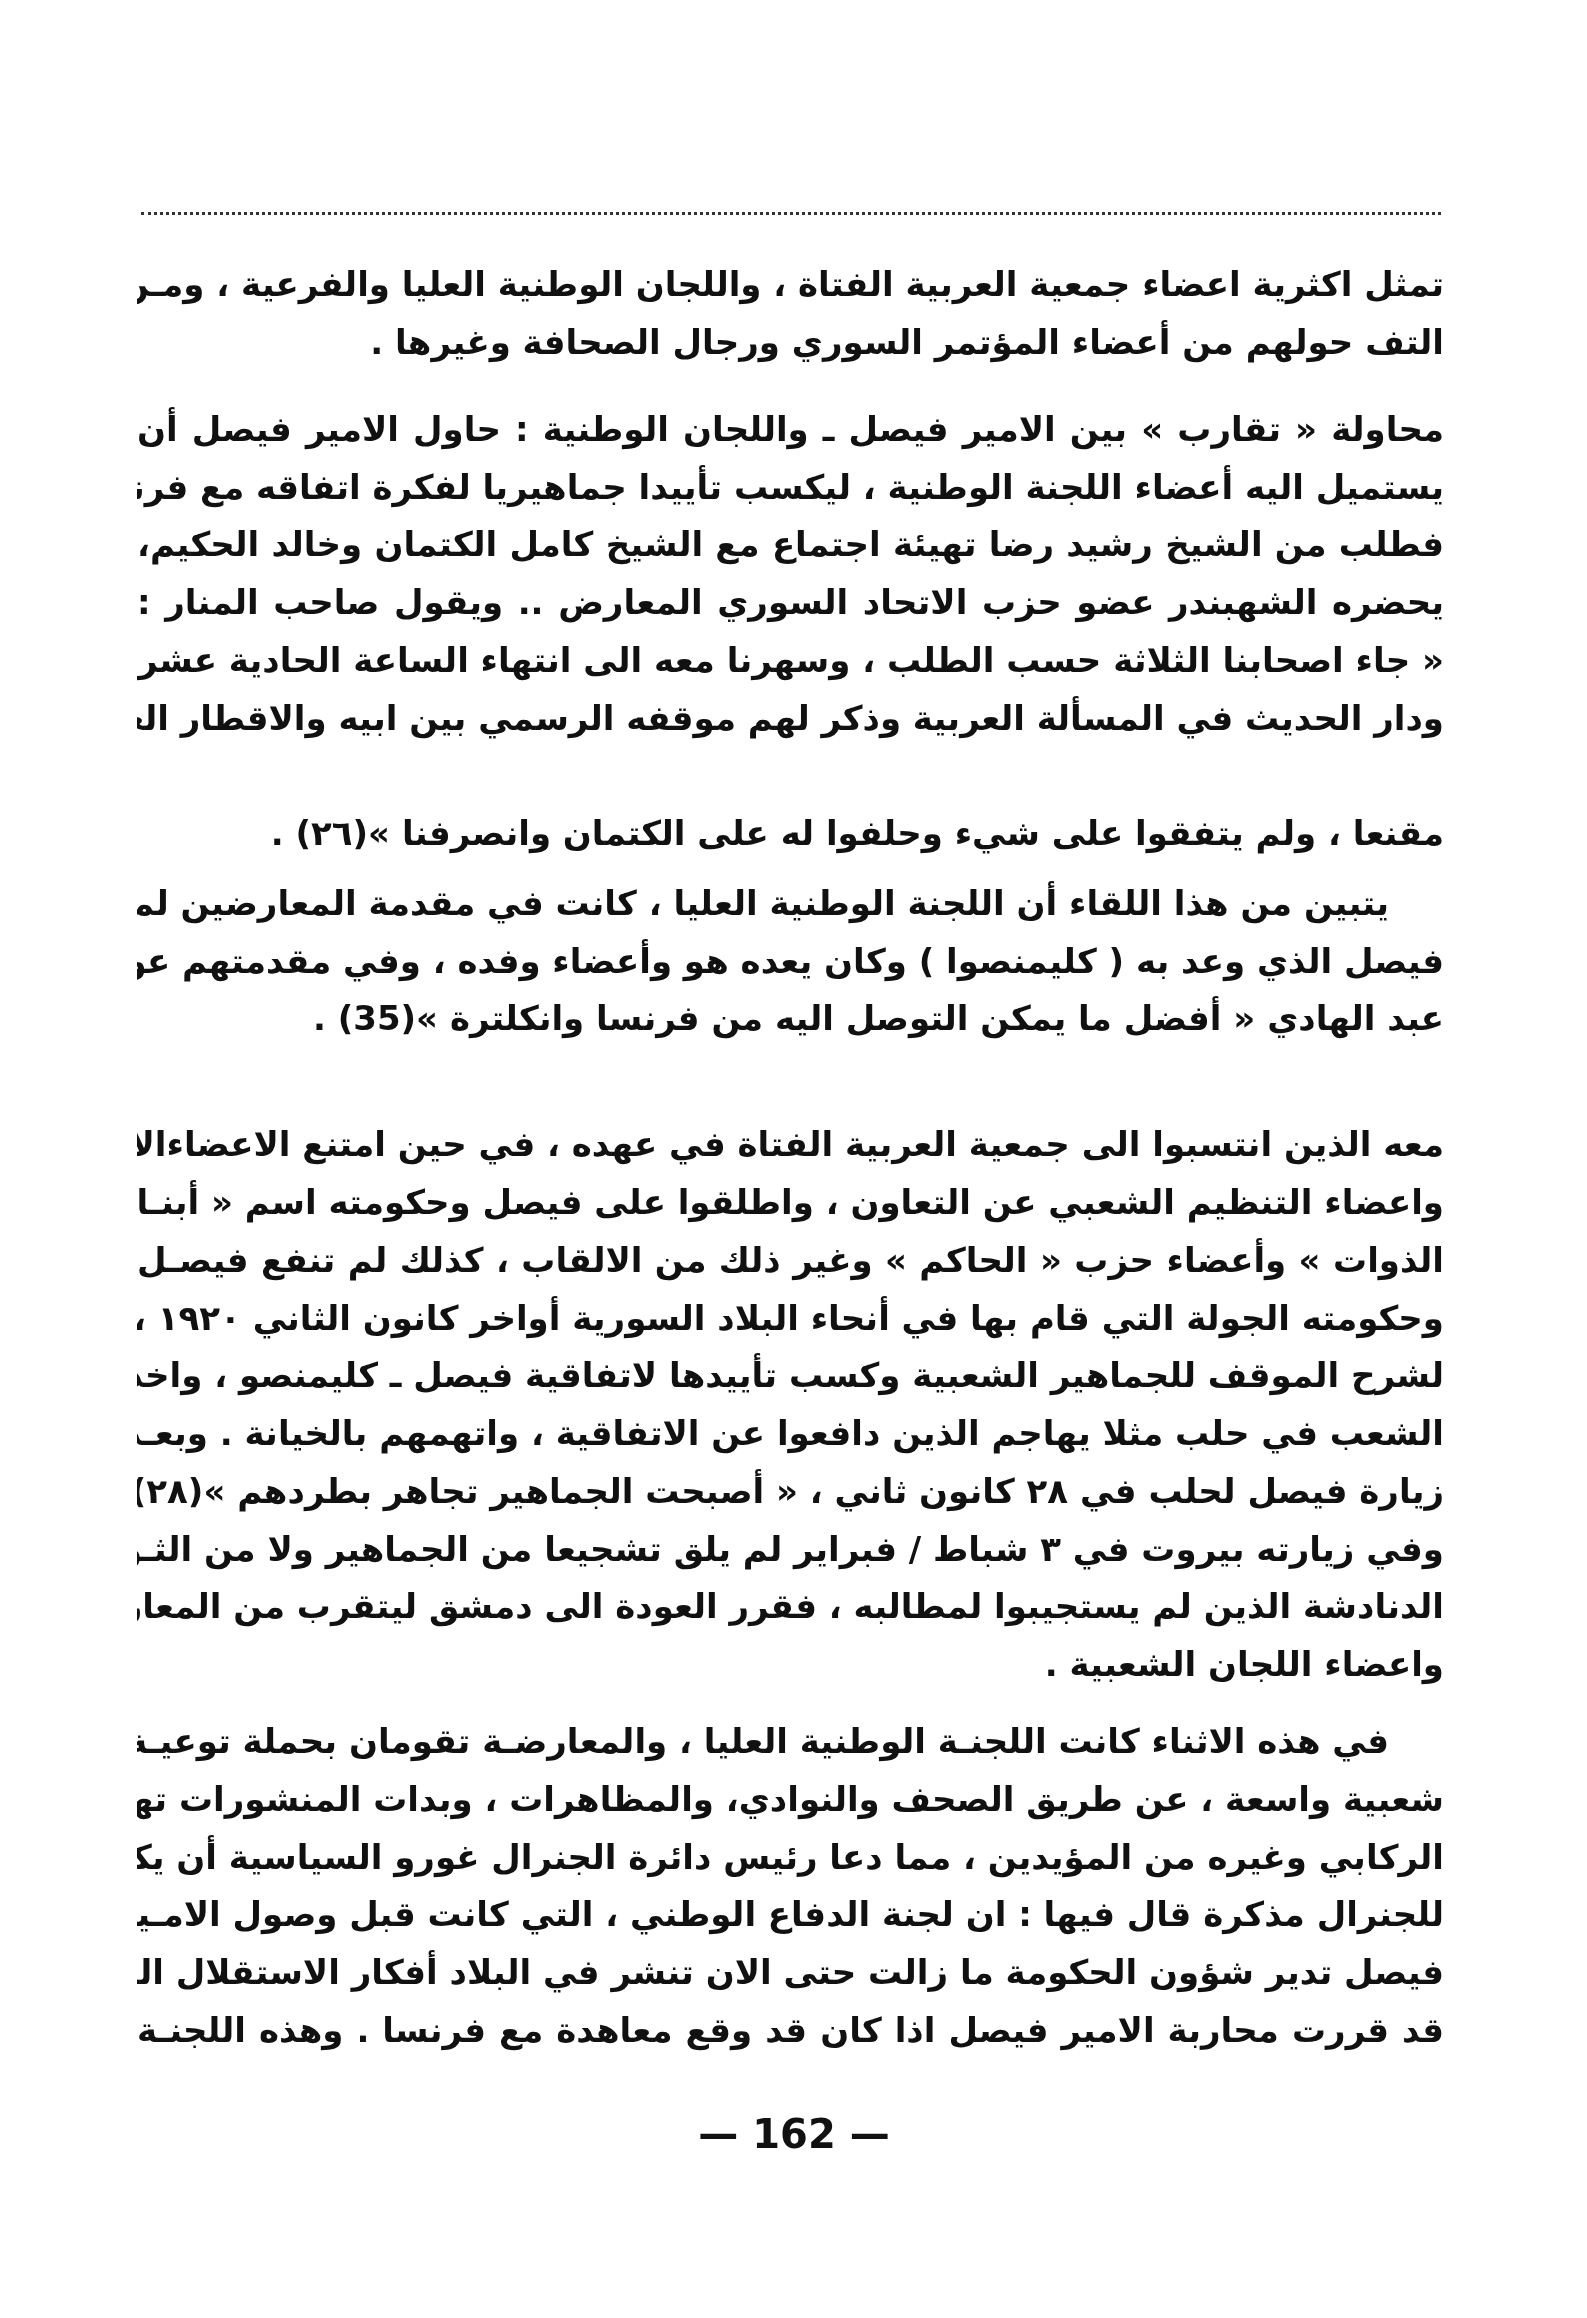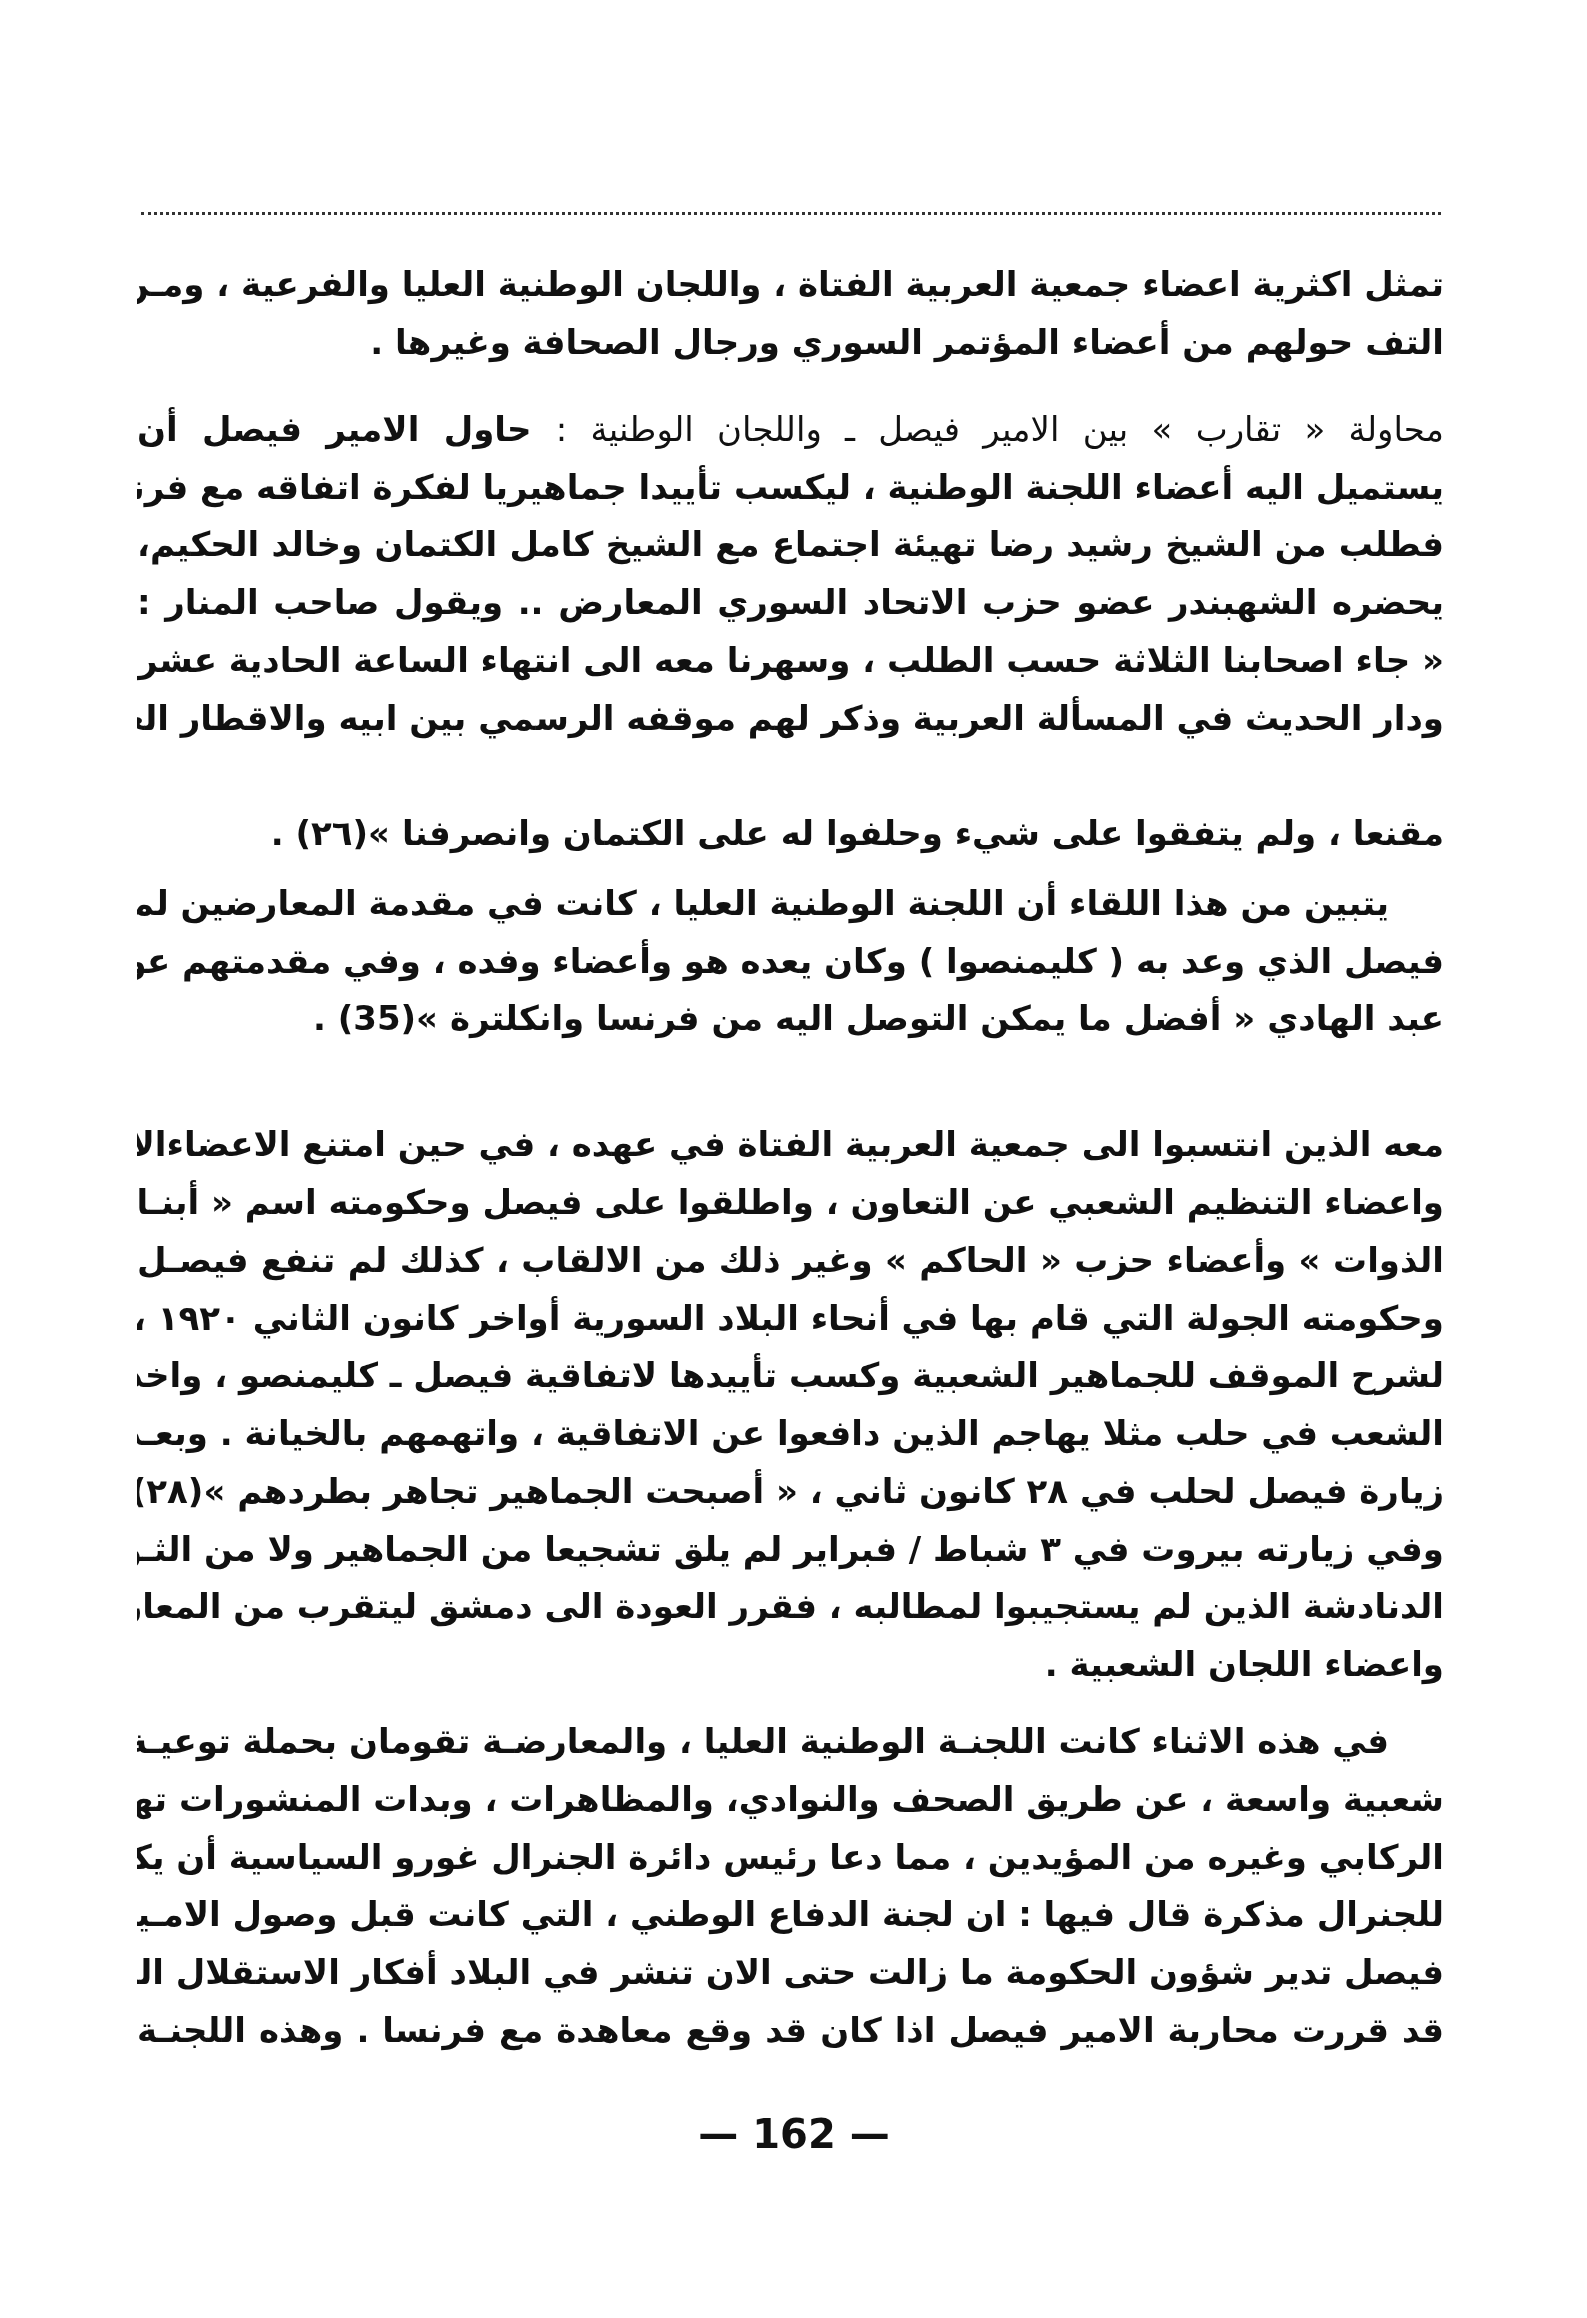--- a/index.html
+++ b/index.html
@@ -13,21 +13,21 @@
     position: absolute; left: 141px; top: 212px; width: 1300px; height: 0;
     border-top: 3.7px dotted #333333;
   }
   .line {
     position: absolute; left: 137px; width: 1307px; height: 58px;
     direction: rtl; text-align: justify; text-align-last: justify;
     font-size: 34px; line-height: 58px; font-weight: bold; white-space: nowrap;
     overflow: hidden;
   }
   .line.last { text-align-last: right; }
-  .line.heading span.h { font-weight: 400; }
+  .line.heading span.h { font-weight: 700; }
   .page-number {
     position: absolute; left: 0; width: 1588px; top: 2111px;
     text-align: center; font-size: 40px; font-weight: bold; direction: rtl;
     font-family: "DejaVu Sans", sans-serif;
   }
 </style>
 </head>
 <body>
 
 <div class="page">

